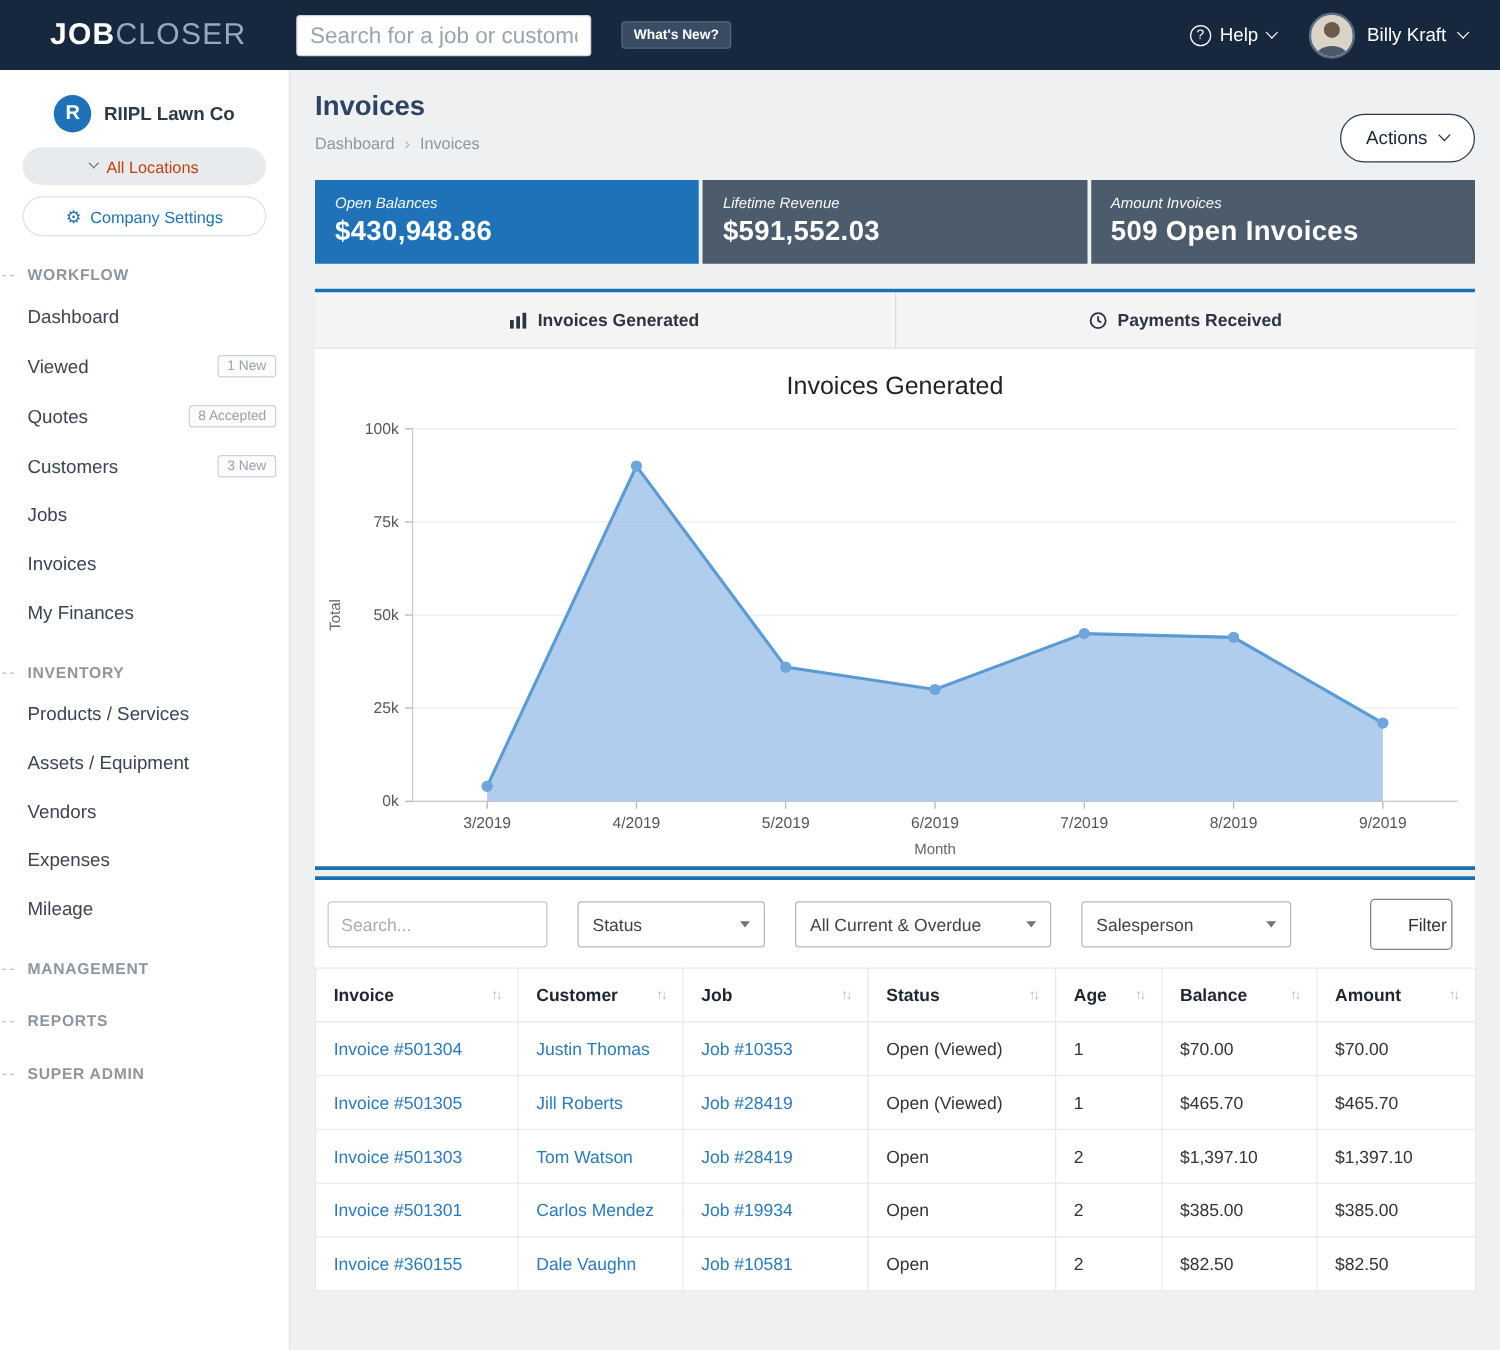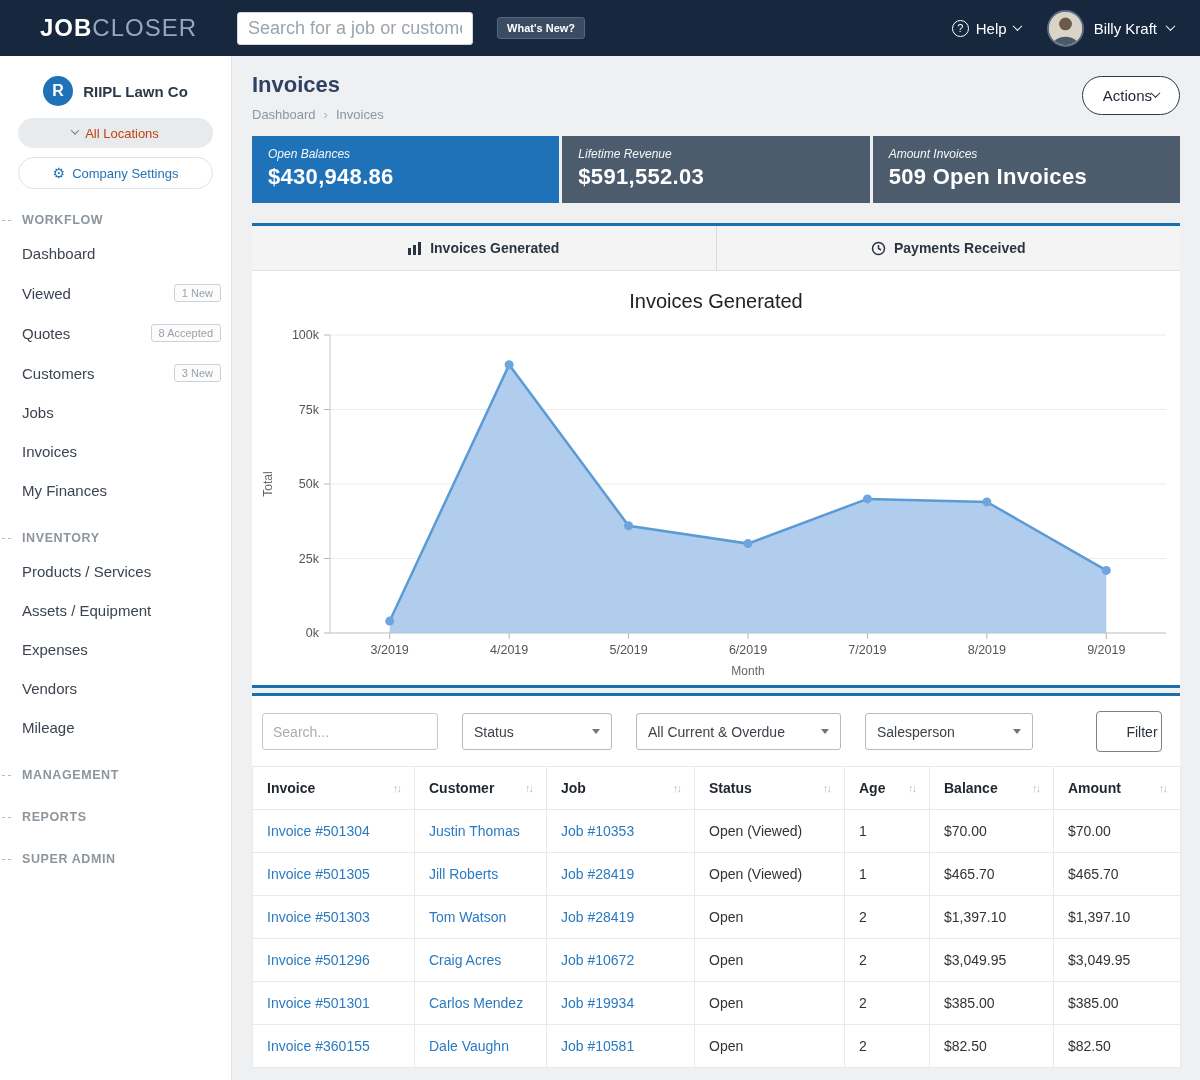--- a/index.html
+++ b/index.html
@@ -54,21 +54,21 @@
     padding:11px 10px 11px 22px; font-size:15px; color:#3b4450; cursor:pointer; }
   .badge { border:1px solid #ccd1d6; color:#9aa1a8; background:#fcfcfc; font-size:11px;
     padding:2px 7px; border-radius:3px; white-space:nowrap; }
 
   
   .page-head { display:flex; justify-content:space-between; align-items:flex-start;
     padding:16px 0 14px; }
   .page-title { font-size:22px; font-weight:bold; color:#2e4263; margin-bottom:9px; }
   .breadcrumb { font-size:13px; color:#8b97a3; display:flex; gap:8px; align-items:center; }
   .breadcrumb .sep { color:#aab4bd; }
-  .actions-btn { margin-top:4px; display:flex; align-items:center; gap:0;
+  .actions-btn { margin-top:19px; display:flex; align-items:center; gap:10px;
     padding:10px 20px; background:#fff; border:1px solid #2b3a4a; border-radius:22px;
     font-size:15px; color:#1c2733; cursor:pointer; }
   .actions-btn .chev { border-color:#1c2733; }
 
   
   .stats { display:flex; gap:3px; margin-bottom:20px;align-items:center; }
   .stat { flex:1; padding:11px 16px 13px; color:#fff; background:#4c5c6d; }
   .stat.highlight { background:#1f72b8; }
   .stat-label { font-size:12px; font-style:italic; opacity:.95; }
   .stat-value { font-size:22px; font-weight:bold; margin-top:3px; letter-spacing:.3px; }
@@ -187,24 +187,24 @@
       <span class="tick"></span>
       <span>INVENTORY</span>
     </div>
     <div class="nav-item">
         <span>Products / Services</span>
       </div>
     <div class="nav-item">
         <span>Assets / Equipment</span>
       </div>
     <div class="nav-item">
+        <span>Vendors</span>
+      </div>
+    <div class="nav-item">
         <span>Expenses</span>
-      </div>
-    <div class="nav-item">
-        <span>Vendors</span>
       </div>
     <div class="nav-item">
         <span>Mileage</span>
       </div>
 
     <div class="nav-section">
       <span class="tick"></span>
       <span>MANAGEMENT</span>
     </div>
     <div class="nav-section">
@@ -375,29 +375,20 @@
           <tr>
             <td><a>Invoice #501303</a></td>
             <td><a>Tom Watson</a></td>
             <td><a>Job #28419</a></td>
             <td>Open</td>
             <td>2</td>
             <td>$1,397.10</td>
             <td>$1,397.10</td>
           </tr>
           <tr>
-            <td><a>Invoice #501296</a></td>
-            <td><a>Craig Acres</a></td>
-            <td><a>Job #10672</a></td>
-            <td>Open</td>
-            <td>2</td>
-            <td>$3,049.95</td>
-            <td>$3,049.95</td>
-          </tr>
-          <tr>
             <td><a>Invoice #501301</a></td>
             <td><a>Carlos Mendez</a></td>
             <td><a>Job #19934</a></td>
             <td>Open</td>
             <td>2</td>
             <td>$385.00</td>
             <td>$385.00</td>
           </tr>
           <tr>
             <td><a>Invoice #360155</a></td>

